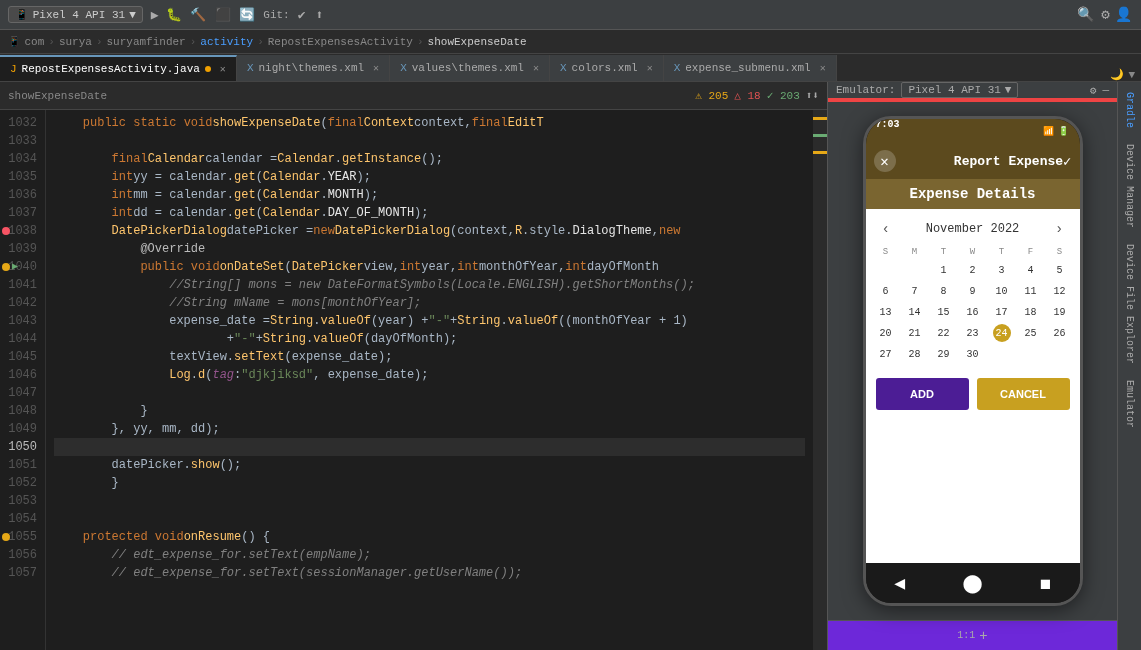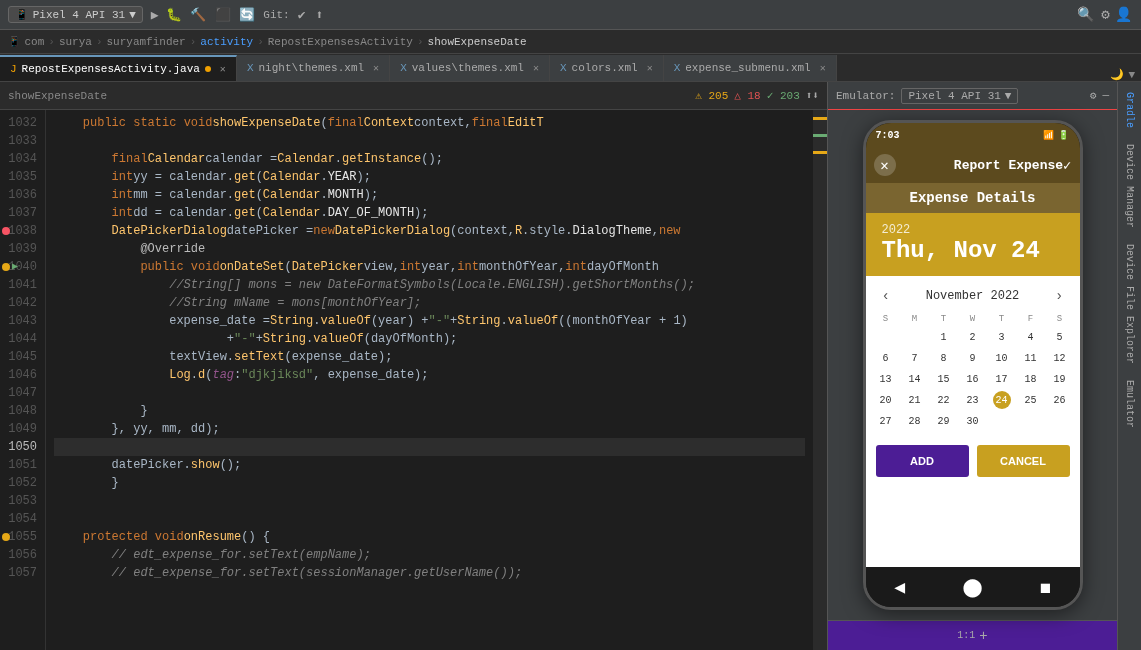--- a/index.html
+++ b/index.html
@@ -64,32 +64,32 @@
     .plain { color: #a9b7c6; }
 
     
     .right-gutter { width: 14px; background: #2b2b2b; flex-shrink: 0; display: flex; flex-direction: column; }
     .gutter-line { height: 18px; }
     .gutter-warn { background: #e6a817; height: 3px; margin: 7px 0; }
     .gutter-ok { background: #6aab73; height: 3px; margin: 7px 0; }
 
     
     .emulator-panel { width: 290px; background: #3c3f41; border-left: 1px solid #555; display: flex; flex-direction: column; flex-shrink: 0; }
-    .emulator-header { height: 28px; background: #3c3f41; display: flex; align-items: center; padding: 0 8px; border-bottom: 1px solid #ef4444; font-size: 11px; color: #ccc; gap: 6px; flex-shrink: 0; }
+    .emulator-header { height: 20px; background: #3c3f41; display: flex; align-items: center; padding: 0 8px; border-bottom: 4px solid #ef4444; font-size: 11px; color: #ccc; gap: 6px; flex-shrink: 0; }
     .emulator-header .gear { color: #aaa; }
     .emulator-device { font-size: 11px; color: #aaa; border: 1px solid #666; border-radius: 2px; padding: 1px 6px; display: flex; align-items: center; gap: 4px; }
     .emulator-header-right { margin-left: auto; display: flex; gap: 6px; }
 
     .emulator-body { flex: 1; display: flex; align-items: center; justify-content: center; background: #3c3f41; padding: 10px 0; position: relative; }
 
     
     .phone-frame { width: 220px; height: 490px; background: #1a1a1a; border-radius: 28px; border: 3px solid #555; display: flex; flex-direction: column; overflow: hidden; position: relative; box-shadow: 0 4px 20px rgba(0,0,0,0.5); }
 
     
-    .phone-status { height: 24px; background: #5c4a1e; display: flex; align-items: center; padding: 0 10px; flex-shrink: 0; }
+    .phone-status { height: 24px; background: #5c4a1e; display: flex; padding: 0 10px; flex-shrink: 0; }
     .phone-time { color: #fff; font-size: 10px; font-weight: bold; }
     .phone-icons { margin-left: auto; display: flex; gap: 4px; align-items: center; }
     .phone-icon { color: #fff; font-size: 9px; }
 
     
     .app-toolbar { height: 36px; background: #5c4a1e; display: flex; align-items: center; padding: 0 8px; flex-shrink: 0; }
     .toolbar-back { color: #fff; font-size: 14px; width: 22px; height: 22px; background: rgba(255,255,255,0.2); border-radius: 50%; display: flex; align-items: center; justify-content: center; }
     .toolbar-title { color: #fff; font-size: 13px; font-weight: bold; flex: 1; text-align: right; }
     .toolbar-check { color: #fff; font-size: 14px; }
 
@@ -124,21 +124,21 @@
 
     
     .phone-bottom-nav { height: 40px; background: #1a1a1a; display: flex; align-items: center; justify-content: space-around; flex-shrink: 0; }
     .nav-btn { color: #fff; font-size: 18px; }
 
     
     .side-panel-right { width: 24px; background: #3c3f41; border-left: 1px solid #555; display: flex; flex-direction: column; align-items: center; padding: 4px 0; gap: 4px; flex-shrink: 0; }
     .side-btn { color: #aaa; font-size: 11px; writing-mode: vertical-rl; padding: 6px 2px; cursor: pointer; font-size: 10px; }
     .side-btn.active { color: #4a9eff; }
 
-    .emulator-footer { height: 30px; background: #4c1d95; border-top: 1px solid #555; display: flex; align-items: center; justify-content: center; gap: 4px; flex-shrink: 0; }
+    .emulator-footer { height: 30px; background: #6d28d9; border-top: 1px solid #555; display: flex; align-items: center; justify-content: center; gap: 4px; flex-shrink: 0; }
     .footer-ratio { color: #aaa; font-size: 10px; }
     .footer-plus { color: #aaa; font-size: 14px; cursor: pointer; }
   </style>
 </head>
 <body>
 
 <div class="top-bar">
   <div class="top-bar-left">
     <div class="pixel-badge">
       <span>📱</span>
@@ -508,24 +508,20 @@
           <span class="toolbar-title">Report Expense</span>
           <span class="toolbar-check">✓</span>
         </div>
 
         <div class="expense-tab">
           <span class="expense-tab-label">Expense Details</span>
         </div>
 
         <div class="datepicker-overlay">
           <div class="datepicker-dialog">
-            <div class="datepicker-header">
-              <div class="datepicker-year">2022</div>
-              <div class="datepicker-day">Thu, Nov 24</div>
-            </div>
             <div class="calendar-body">
               <div class="calendar-nav">
                 <span class="cal-nav-btn">‹</span>
                 <span class="cal-month-label">November 2022</span>
                 <span class="cal-nav-btn">›</span>
               </div>
               <div class="cal-grid">
 
                 <div class="cal-header-cell">S</div>
                 <div class="cal-header-cell">M</div>

